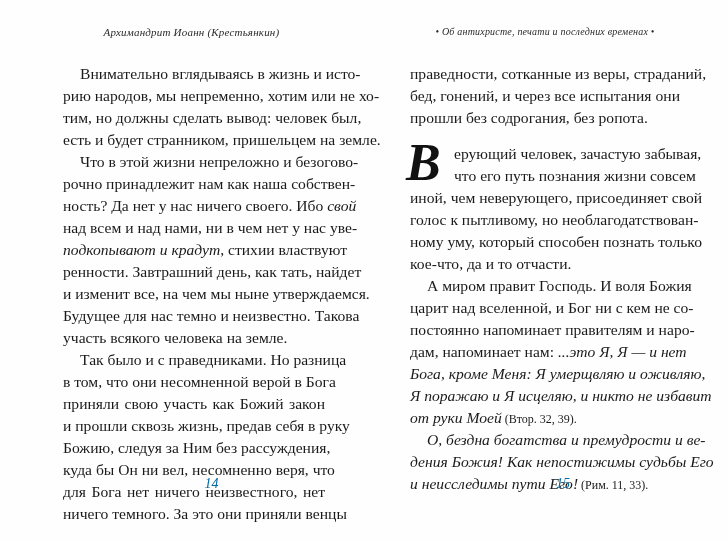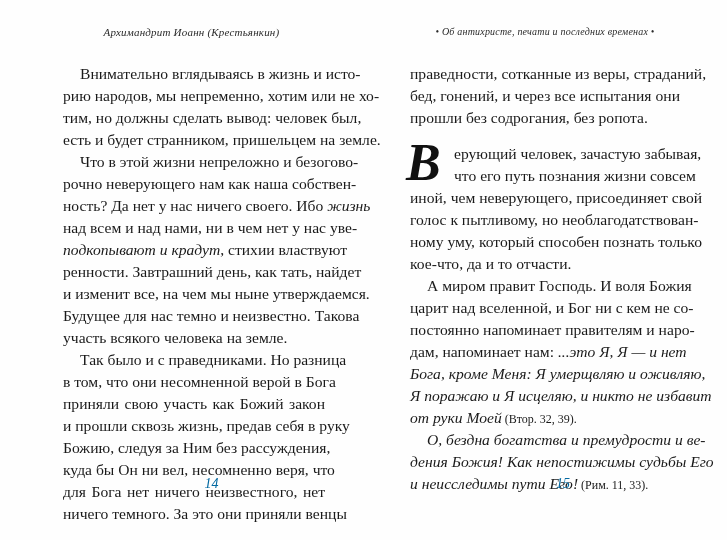--- a/index.html
+++ b/index.html
@@ -46,22 +46,22 @@
 <body>
 
 <div class="page left">
   <div class="running-head">Архимандрит Иоанн (Крестьянкин)</div>
   <div class="body">
     <span class="line indent">Внимательно вглядываясь в жизнь и исто-</span>
     <span class="line">рию народов, мы непременно, хотим или не хо-</span>
     <span class="line">тим, но должны сделать вывод: человек был,</span>
     <span class="line last">есть и будет странником, пришельцем на земле.</span>
     <span class="line indent">Что в этой жизни непреложно и безогово-</span>
-    <span class="line">рочно неверующего нам как наша собствен-</span>
-    <span class="line"><span>ность? Да нет у нас ничего своего. Ибо </span><span class="it">жизнь</span></span>
+    <span class="line">рочно принадлежит нам как наша собствен-</span>
+    <span class="line"><span>ность? Да нет у нас ничего своего. Ибо </span><span class="it">свой</span></span>
     <span class="line">над всем и над нами, ни в чем нет у нас уве-</span>
     <span class="line"><span class="it">подкопывают и крадут</span><span>, стихии властвуют</span></span>
     <span class="line">ренности. Завтрашний день, как тать, найдет</span>
     <span class="line">и изменит все, на чем мы ныне утверждаемся.</span>
     <span class="line">Будущее для нас темно и неизвестно. Такова</span>
     <span class="line last">участь всякого человека на земле.</span>
     <span class="line indent">Так было и с праведниками. Но разница</span>
     <span class="line">в том, что они несомненной верой в Бога</span>
     <span class="line">приняли свою участь как Божий закон</span>
     <span class="line">и прошли сквозь жизнь, предав себя в руку</span>

